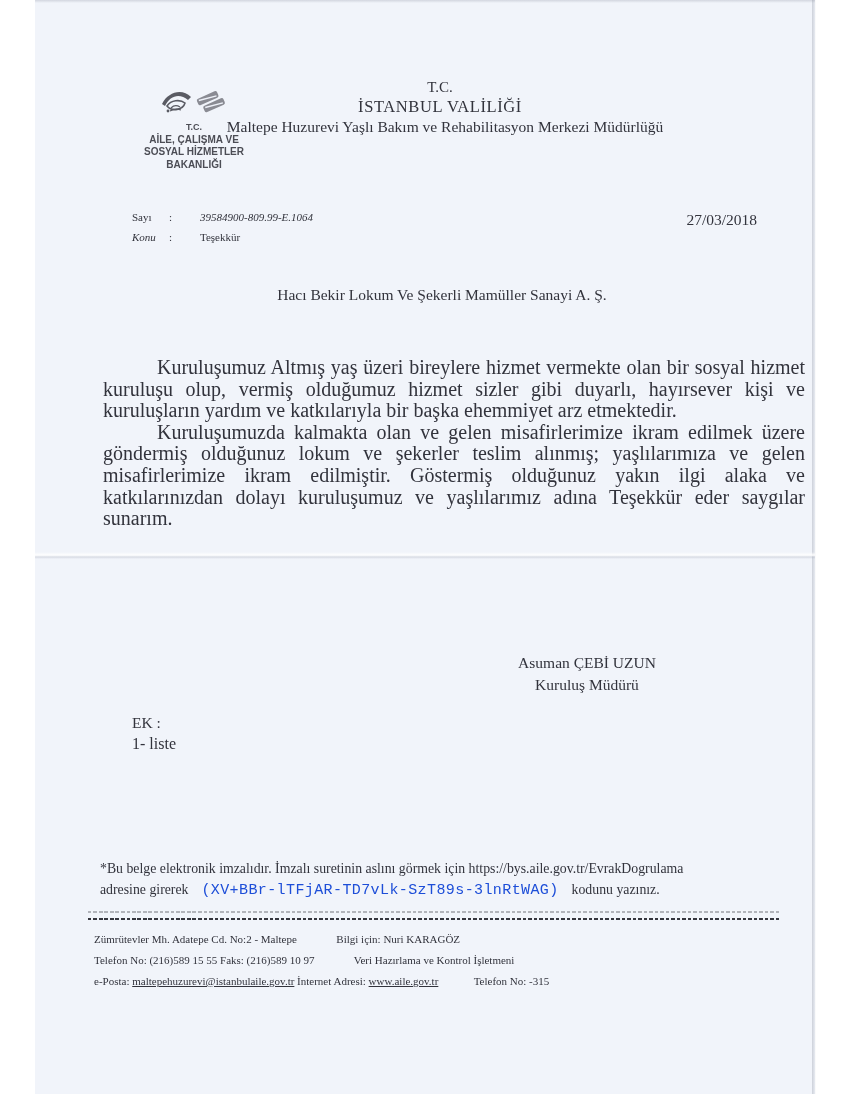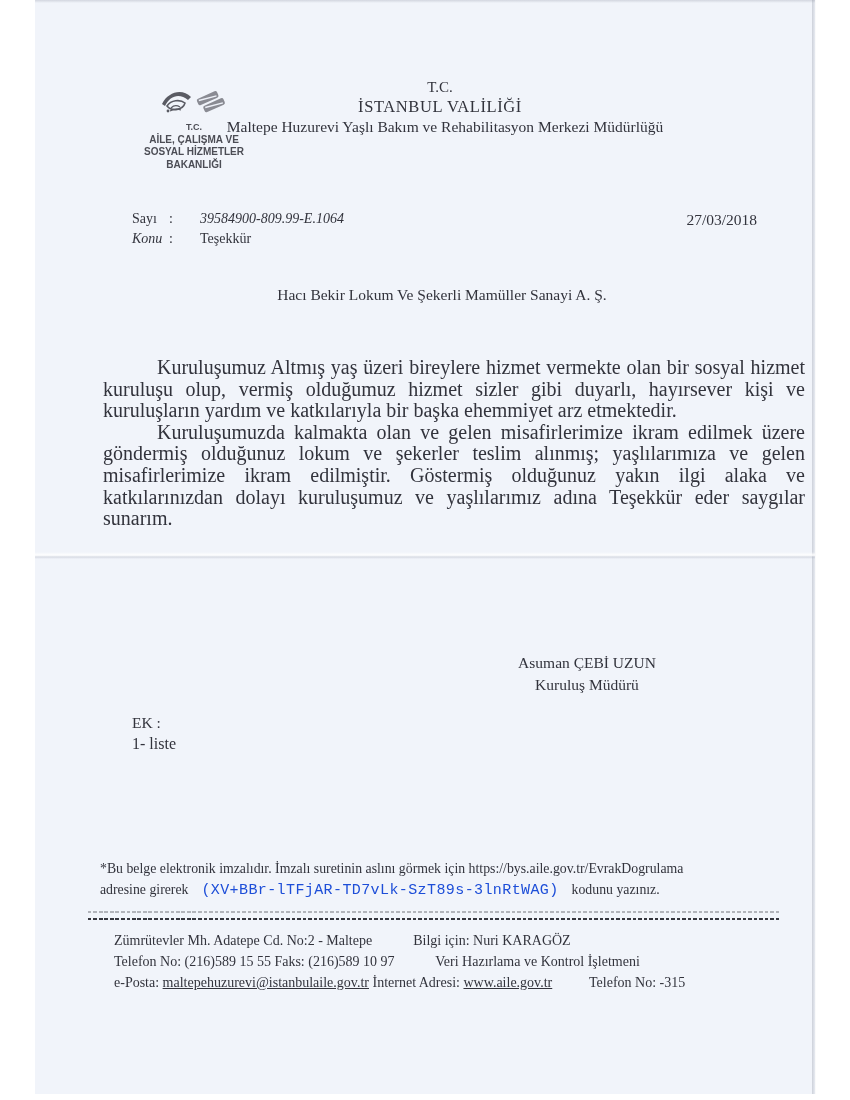--- a/index.html
+++ b/index.html
@@ -37,21 +37,21 @@
   .logo-box { top: 86px; left: 104px; width: 150px; text-align: center; }
   .logo-emblem { display: block; margin: 0 auto; }
   .logo-text {
     font-family: "Liberation Sans", "DejaVu Sans", sans-serif;
     font-weight: bold; color: #4c4d55; font-size: 10px; line-height: 12.5px;
     letter-spacing: 0px; margin-top: 1px;
   }
   .logo-text .tc-line { font-size: 9px; }
 
   
-  .meta-label { font-size: 14px; }
+  .meta-label { font-size: 11px; }
   .sayi-label { top: 211px; left: 117px; }
   .sayi-colon { top: 211px; left: 154px; }
   .sayi-value { top: 211px; left: 185px; font-style: italic; }
   .konu-label { top: 231px; left: 117px; font-style: italic; }
   .konu-colon { top: 231px; left: 154px; }
   .konu-value { top: 231px; left: 185px; }
   .doc-date   { top: 211px; left: 630px; width: 112px; text-align: right; font-size: 15.5px; }
 
   .recipient { top: 286px; left: 0; width: 854px; text-align: center; font-size: 15.5px; }
 
@@ -76,21 +76,21 @@
   .dash-rule-faint {
     top: 911px; left: 88px; width: 676px; height: 2px; opacity: .35;
     background: repeating-linear-gradient(90deg, #3c3d45 0px, #3c3d45 3.5px, transparent 3.5px, transparent 5.5px);
   }
   .dash-rule {
     top: 918px; left: 88px; width: 676px; height: 2.4px;
     background: repeating-linear-gradient(90deg, #34353d 0px, #34353d 3.5px, transparent 3.5px, transparent 5.5px);
   }
 
   
-  .footer-line { left: 99px; width: 716px; font-size: 14px; white-space: nowrap; }
+  .footer-line { left: 79px; width: 716px; font-size: 11px; white-space: nowrap; }
   .fl1 { top: 933px; }
   .fl2 { top: 954px; }
   .fl3 { top: 975px; }
   .gap-lg { display: inline-block; width: 34px; }
   .gap-md { display: inline-block; width: 30px; }
   .gap-sm { display: inline-block; width: 6px; }
   .u { text-decoration: underline; }
 </style>
 </head>
 <body>

